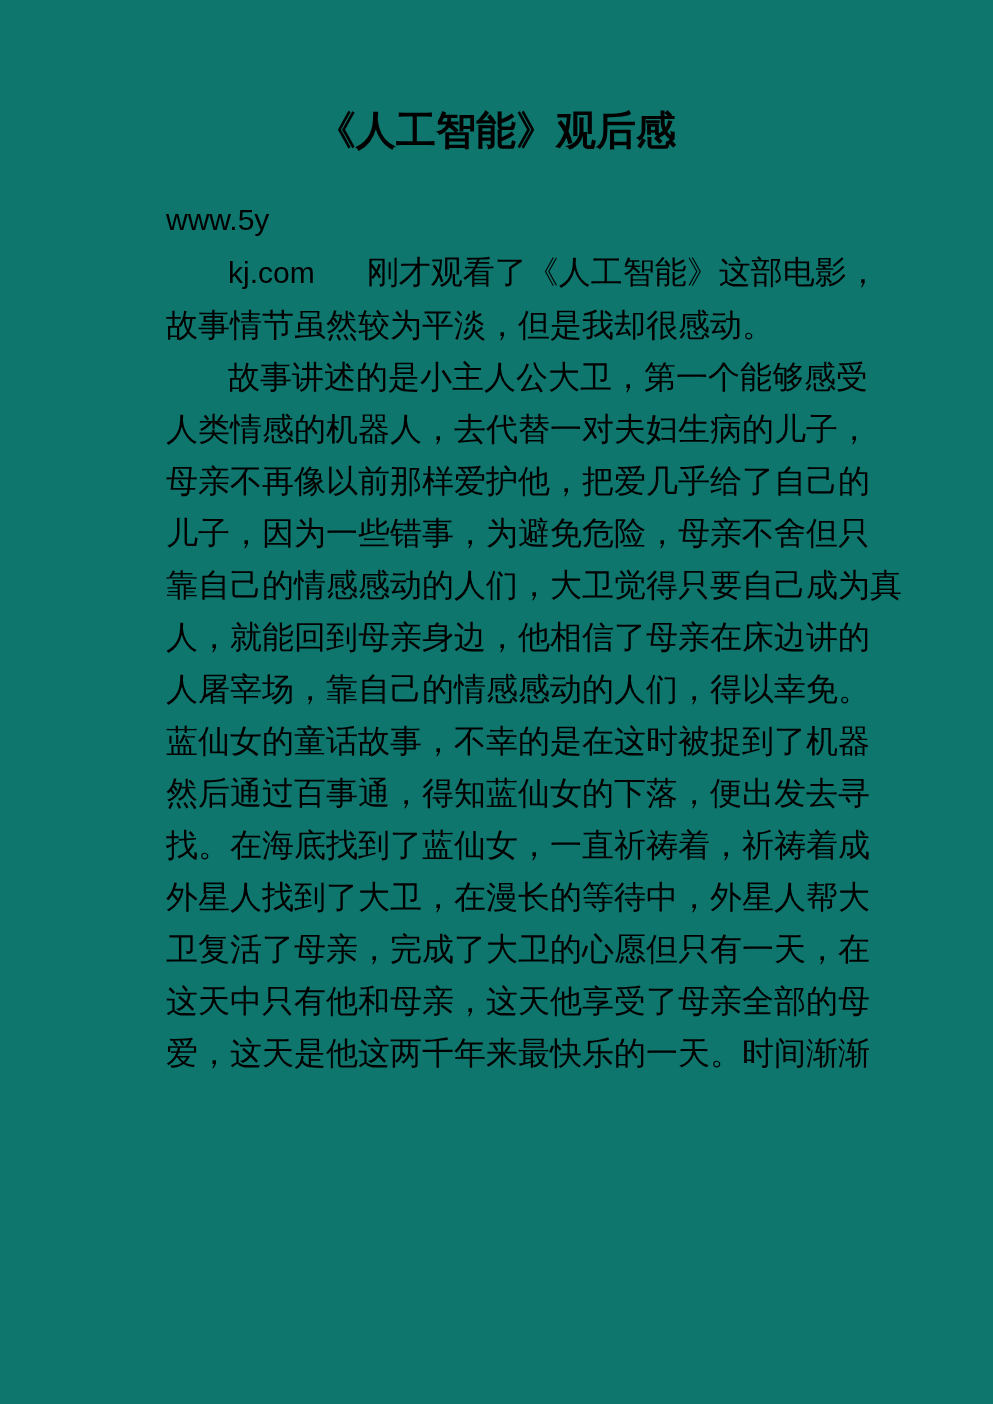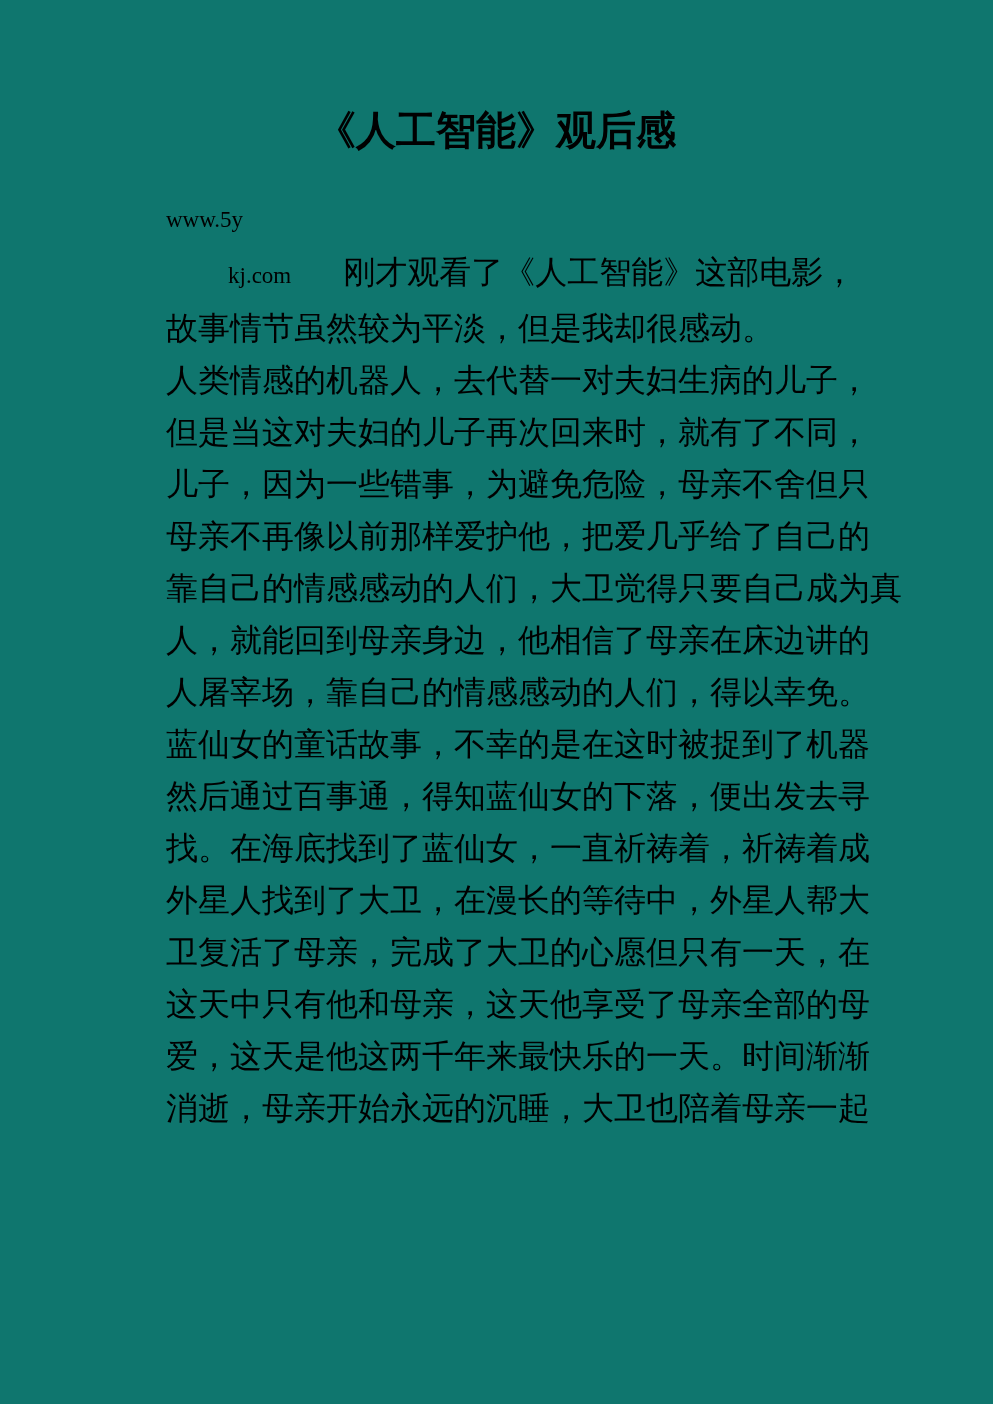--- a/index.html
+++ b/index.html
@@ -37,22 +37,22 @@
     font-size: 32px;
     line-height: 52px;
     white-space: nowrap;
     color: #000000;
   }
   .indent {
     text-indent: 62px;
     text-align: center;
   }
   .mono {
-    font-family: Liberation Serif, serif;
-    font-size: 23px;
+    font-family: Liberation Sans, sans-serif;
+    font-size: 30px;
   }
   .gap {
     display: inline-block;
     width: 52px;
   }
 </style>
 </head>
 <body>
 
 <div class="page">
@@ -60,31 +60,30 @@
 
     <h1 class="title">《人工智能》观后感</h1>
 
     <div class="body-text">
 
       <div class="line mono">www.5y</div>
 
       <div class="line indent"><span class="mono">kj.com</span><span class="gap"></span><span>刚才观看了《人工智能》这部电影，</span></div>
 
       <div class="line">故事情节虽然较为平淡，但是我却很感动。</div>
+      <div class="line indent">故事讲述的是小主人公大卫，第一个能够感受</div>
       <div class="line">人类情感的机器人，去代替一对夫妇生病的儿子，</div>
-      <div class="line">但是当这对夫妇的儿子再次回来时，就有了不同，</div>
+      <div class="line">母亲不再像以前那样爱护他，把爱几乎给了自己的</div>
       <div class="line">儿子，因为一些错事，为避免危险，母亲不舍但只</div>
-      <div class="line">母亲不再像以前那样爱护他，把爱几乎给了自己的</div>
       <div class="line">靠自己的情感感动的人们，大卫觉得只要自己成为真</div>
       <div class="line">人，就能回到母亲身边，他相信了母亲在床边讲的</div>
       <div class="line">人屠宰场，靠自己的情感感动的人们，得以幸免。</div>
       <div class="line">蓝仙女的童话故事，不幸的是在这时被捉到了机器</div>
       <div class="line">然后通过百事通，得知蓝仙女的下落，便出发去寻</div>
       <div class="line">找。在海底找到了蓝仙女，一直祈祷着，祈祷着成</div>
       <div class="line">外星人找到了大卫，在漫长的等待中，外星人帮大</div>
       <div class="line">卫复活了母亲，完成了大卫的心愿但只有一天，在</div>
       <div class="line">这天中只有他和母亲，这天他享受了母亲全部的母</div>
       <div class="line">爱，这天是他这两千年来最快乐的一天。时间渐渐</div>
-      <div class="line">消逝，母亲开始永远的沉睡，大卫也陪着母亲一起</div>
 
     </div>
   </div>
 </div>
 
 </body></html>

